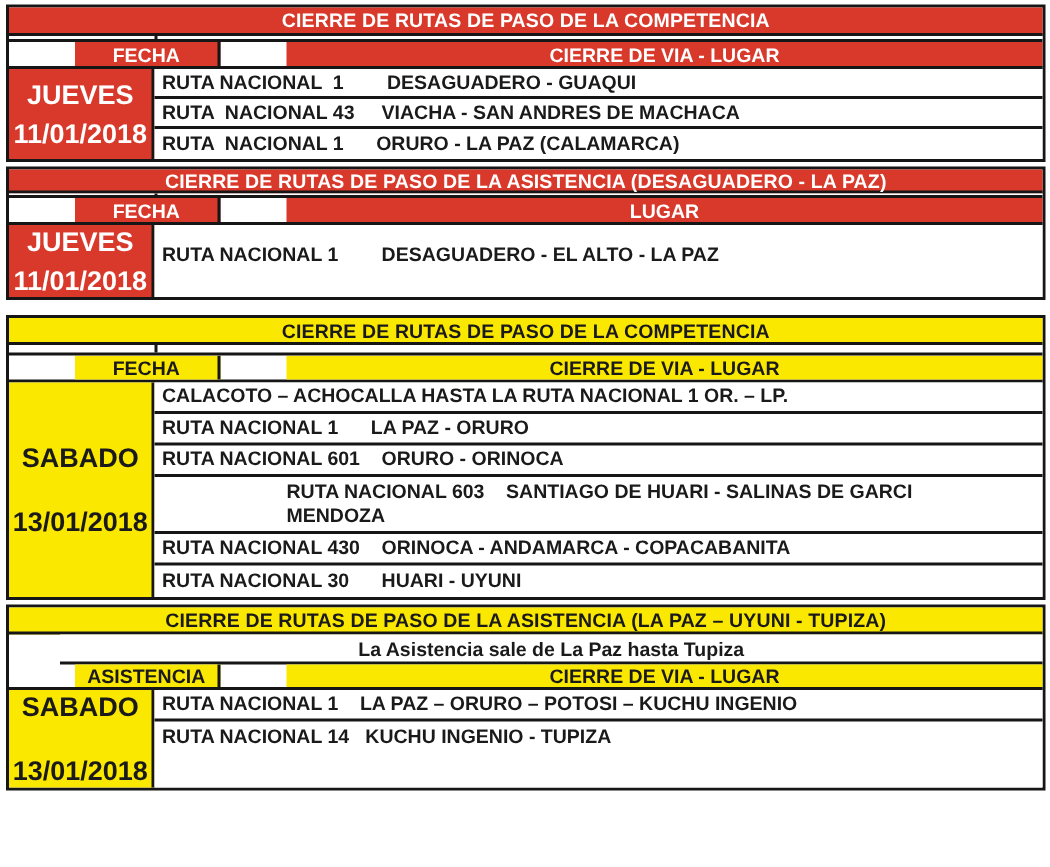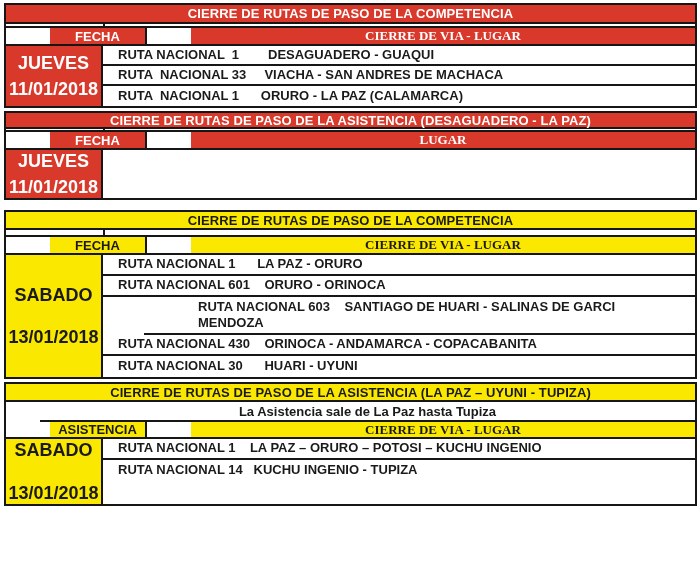--- a/index.html
+++ b/index.html
@@ -26,39 +26,39 @@
     white-space:pre;
   }
   .red .banner{background:var(--red);color:#fff;}
   .yellow .banner{background:var(--yellow);color:var(--ink);}
 
   .sep{position:relative;background:var(--paper);border-bottom:2px solid var(--border);}
   .sep::after{content:"";position:absolute;left:97px;top:0;bottom:0;width:2px;background:var(--border);}
 
   .hrow{display:flex;border-bottom:2px solid var(--border);}
   .hrow .c1{width:97px;border-right:2px solid var(--border);}
-  .hrow .c2{flex:1;font-family:Liberation Serif, serif;}
+  .hrow .c2{flex:1;}
   .hcell{display:flex;align-items:center;justify-content:center;font-size:13px;margin-left:44px;}
   .red .hcell{background:var(--red);color:#fff;}
   .yellow .hcell{background:var(--yellow);color:var(--ink);}
 
   .body{display:flex;}
   .datecell{
     width:97px;border-right:2px solid var(--border);
     display:flex;flex-direction:column;align-items:center;justify-content:center;
     gap:3px;font-size:18px;text-align:center;line-height:1.25;
   }
   .red .datecell{background:var(--red);color:#fff;}
   .yellow .datecell{background:var(--yellow);color:var(--ink);gap:20px;}
 
   .rows{flex:1;display:flex;flex-direction:column;background:var(--paper);}
   .row{
     display:flex;align-items:center;
     border-bottom:2px solid var(--border);
-    padding-left:15px;font-size:13px;line-height:1.25;
+    padding-left:5px;font-size:13px;line-height:1.25;
   }
   .row:last-child{border-bottom:none;}
   .row span{white-space:pre-wrap;}
 
   .note{
     display:flex;align-items:center;justify-content:center;
     background:var(--paper);border-bottom:2px solid var(--border);
     font-size:13px;
     margin-left:34px;
   }
@@ -73,21 +73,21 @@
   .secA2 .banner{height:16px}
   .secA2 .sep{height:3px}
   .secA2 .hrow{height:18px}
   .secA2 .row{height:41px}
 
   .secB{margin-top:10px}
   .secB .banner{height:18px}
   .secB .sep{height:7px}
   .secB .hrow{height:18px}
   .secB .row{height:21px}
-  .secB .row.tall{height:38px;padding-left:54px;margin-left:41px;}
+  .secB .row.tall{height:38px;padding-left:88px;}
 
   .secB2{margin-top:3px}
   .secB2 .banner{height:18px}
   .secB2 .note{height:20px}
   .secB2 .hrow{height:17px}
   .secB2 .row{height:21px}
 </style>
 </head>
 <body>
 
@@ -103,58 +103,66 @@
     <div class="body">
       <div class="datecell">
         <span>JUEVES</span>
         <span>11/01/2018</span>
       </div>
       <div class="rows">
         <div class="row">
             <span>RUTA NACIONAL  1        DESAGUADERO - GUAQUI</span>
           </div>
         <div class="row">
-            <span>RUTA  NACIONAL 33     VIACHA - SAN ANDRES DE MACHACA</span>
+            <span>RUTA  NACIONAL 43     VIACHA - SAN ANDRES DE MACHACA</span>
           </div>
         <div class="row">
             <span>RUTA  NACIONAL 1      ORURO - LA PAZ (CALAMARCA)</span>
           </div>
       </div>
     </div>
   </section>
 
   <section class="tbl red secA2">
     <div class="banner">CIERRE DE RUTAS DE PASO DE LA ASISTENCIA (DESAGUADERO - LA PAZ)</div>
     <div class="sep"></div>
     <div class="hrow">
       <div class="c1 hcell">FECHA</div>
       <div class="c2 hcell">LUGAR</div>
     </div>
     <div class="body">
       <div class="datecell">
         <span>JUEVES</span>
         <span>11/01/2018</span>
       </div>
+      <div class="rows">
+        <div class="row">
+            <span>RUTA NACIONAL 1        DESAGUADERO - EL ALTO - LA PAZ</span>
+          </div>
+      </div>
     </div>
   </section>
 
   <section class="tbl yellow secB">
     <div class="banner">CIERRE DE RUTAS DE PASO DE LA COMPETENCIA</div>
     <div class="sep"></div>
     <div class="hrow">
       <div class="c1 hcell">FECHA</div>
       <div class="c2 hcell">CIERRE DE VIA - LUGAR</div>
     </div>
     <div class="body">
       <div class="datecell">
         <span>SABADO</span>
         <span>13/01/2018</span>
       </div>
       <div class="rows">
         <div class="row">
+            <span>CALACOTO – ACHOCALLA HASTA LA RUTA NACIONAL 1 OR. – LP.</span>
+          </div>
+        <div class="row">
             <span>RUTA NACIONAL 1      LA PAZ - ORURO</span>
           </div>
         <div class="row">
             <span>RUTA NACIONAL 601    ORURO - ORINOCA</span>
           </div>
         <div class="row tall">
             <span>RUTA NACIONAL 603    SANTIAGO DE HUARI - SALINAS DE GARCI
 MENDOZA</span>
           </div>
         <div class="row">

